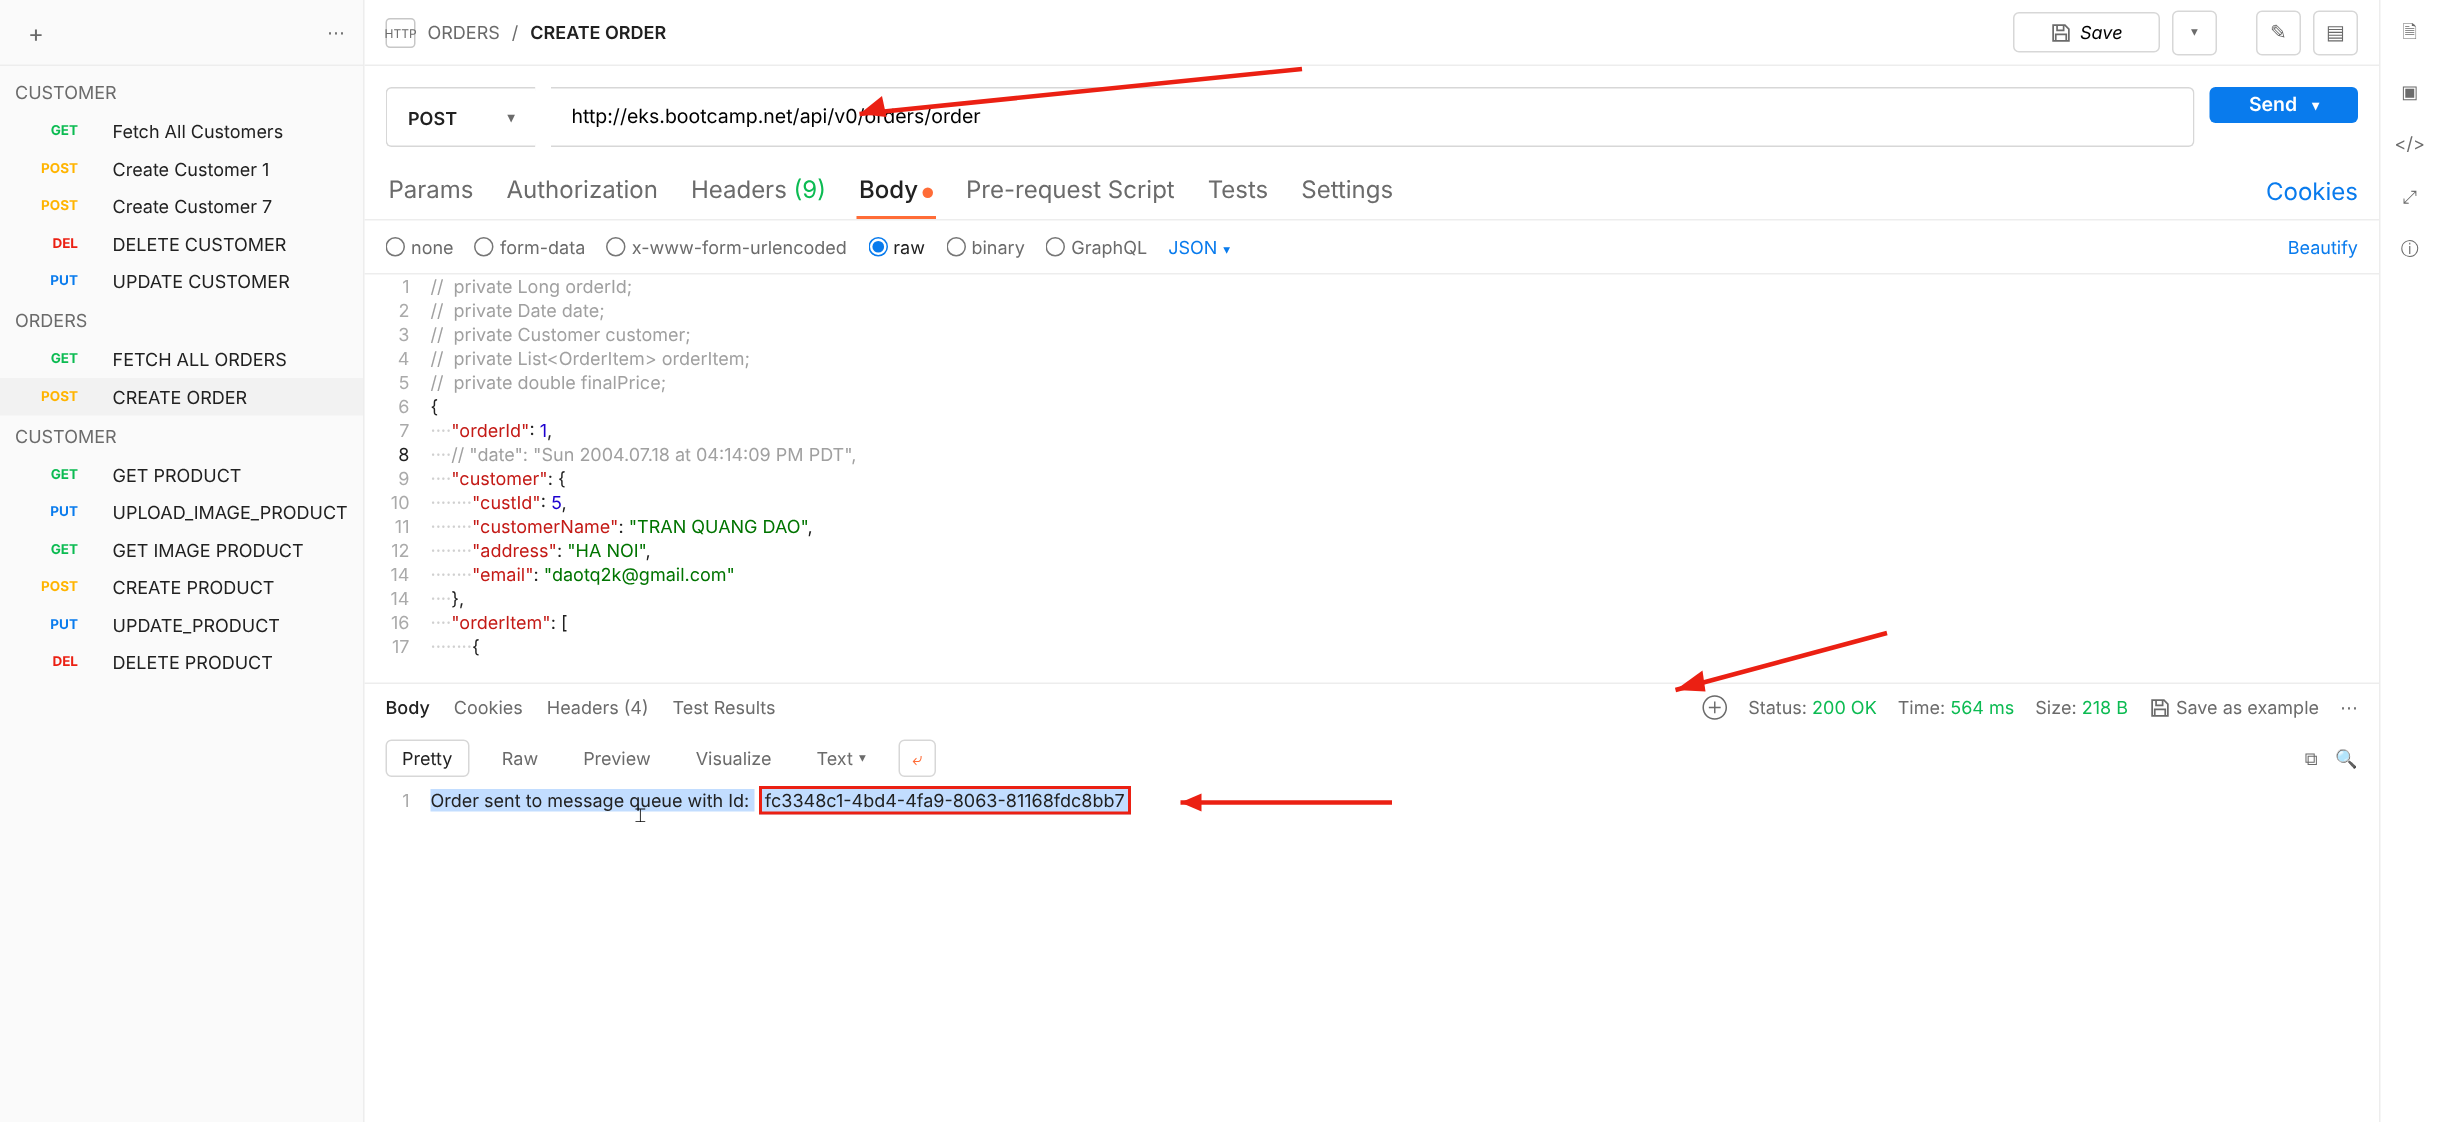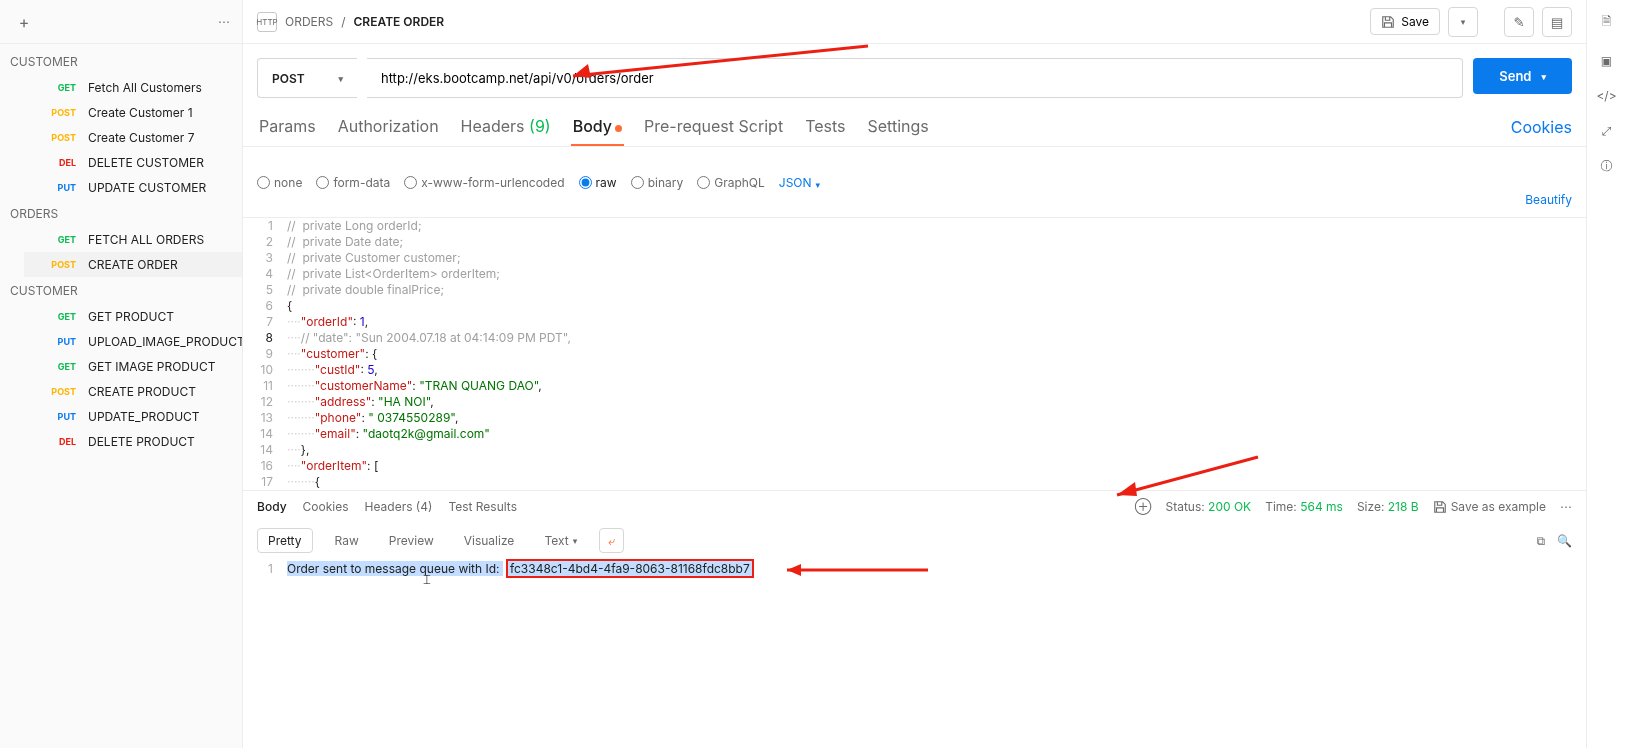--- a/index.html
+++ b/index.html
@@ -2,53 +2,53 @@
 <html><head>
 <meta charset="utf-8">
 <style>
 * { margin: 0; padding: 0; box-sizing: border-box; font-family: "Inter", -apple-system, BlinkMacSystemFont, "Segoe UI", sans-serif; }
 body { background: #fff; color: #212121; font-size: 12px; display: flex; height: 100vh; overflow: hidden; }
 .sidebar { width: 243px; border-right: 1px solid #ededed; background: #fafafa; display: flex; flex-direction: column; }
 .side-top { height: 44px; display: flex; align-items: center; justify-content: space-between; padding: 0 12px; border-bottom: 1px solid #ededed; }
 .side-plus { width: 24px; height: 24px; display: flex; align-items: center; justify-content: center; border-radius: 4px; cursor: pointer; font-size: 16px; color: #6b6b6b; }
 .side-tree { overflow-y: auto; padding-top: 4px; }
 .grp { padding: 6px 10px; font-size: 12px; color: #6b6b6b; font-weight: 400; cursor: pointer; }
-.req-row { padding: 5px 8px 5px 24px; font-size: 12px; color: #212121; display: flex; align-items: center; gap: 12px; cursor: pointer; margin-left: 24px; }
+.req-row { padding: 5px 8px 5px 24px; font-size: 12px; color: #212121; display: flex; align-items: center; gap: 23px; cursor: pointer; }
 .req-row.sel { background: #f2f2f2; }
 .method { font-size: 9px; font-weight: 700; min-width: 28px; text-align: right; }
 .m-get { color: #0cbb52; }
 .m-post { color: #ffb400; }
 .m-put { color: #097bed; }
 .m-del { color: #eb2013; }
 .main { flex: 1; display: flex; flex-direction: column; min-width: 0; }
 .right-rail { width: 40px; border-left: 1px solid #ededed; display: flex; flex-direction: column; align-items: center; padding-top: 12px; gap: 20px; color: #6b6b6b; }
 .right-rail span { cursor: pointer; }
 .crumb-bar { height: 44px; display: flex; align-items: center; padding: 0 14px; gap: 8px; border-bottom: 1px solid #ededed; }
 .crumb-icon { width: 20px; height: 20px; border: 1px solid #c7c7c7; border-radius: 3px; display: flex; align-items: center; justify-content: center; font-size: 8px; color: #6b6b6b; }
 .crumb-a { color: #6b6b6b; font-size: 12px; }
 .crumb-b { color: #212121; font-size: 12px; font-weight: 600; }
 .crumb-spacer { flex: 1; }
-.save-btn { display: flex; align-items: center; gap: 6px; border: 1px solid #d7d7d7; border-radius: 4px; padding: 5px 10px; cursor: pointer; background: #fff; font-size: 12px; }
+.save-btn { display: flex; align-items: center; gap: 6px; border: 1px solid #d7d7d7; border-radius: 4px; padding: 5px 24px; cursor: pointer; background: #fff; font-size: 12px; font-style: italic; }
 .sq-btn { width: 30px; height: 30px; border: 1px solid #d7d7d7; border-radius: 4px; display: flex; align-items: center; justify-content: center; cursor: pointer; color: #6b6b6b; background: #fff; }
 .req-line { padding: 14px 14px 10px; display: flex; gap: 10px; position: relative; }
 .method-select { display: flex; align-items: center; justify-content: space-between; border: 1px solid #d7d7d7; border-right: none; border-radius: 4px 0 0 4px; padding: 0 14px; width: 100px; height: 40px; cursor: pointer; font-weight: 600; color: #212121; }
 .url-input { flex: 1; border: 1px solid #d7d7d7; border-left: none; border-radius: 0 4px 4px 0; height: 40px; padding: 0 14px; font-size: 13px; outline: none; }
-.send-btn { height: 36px; padding: 0 26px; background: #097bed; color: #fff; border: none; border-radius: 4px; font-weight: 600; font-size: 13px; cursor: pointer; display: flex; align-items: center; gap: 10px; text-align: right; }
+.send-btn { height: 24px; padding: 0 26px; background: #097bed; color: #fff; border: none; border-radius: 4px; font-weight: 600; font-size: 13px; cursor: pointer; display: flex; align-items: center; gap: 10px; text-align: right; }
 .tabs { display: flex; align-items: center; padding: 0 14px; gap: 18px; border-bottom: 1px solid #ededed; font-size: 16px; }
 .tab { padding: 8px 2px; color: #6b6b6b; cursor: pointer; border-bottom: 2px solid transparent; }
 .tab.active { color: #212121; border-bottom-color: #ff6c37; font-weight: 500; }
 .tab .cnt { color: #0cbb52; }
 .tab .dot { width: 7px; height: 7px; border-radius: 50%; background: #ff6c37; display: inline-block; margin-left: 3px; }
 .cookies-link { margin-left: auto; color: #097bed; cursor: pointer; }
 .body-opts { display: flex; align-items: center; gap: 14px; padding: 10px 14px; font-size: 12px; border-bottom: 1px solid #ededed; }
 .radio { display: flex; align-items: center; gap: 4px; cursor: pointer; color: #6b6b6b; }
 .radio input { accent-color: #097bed; }
 .radio.sel { color: #212121; }
 .json-select { color: #097bed; cursor: pointer; display: flex; align-items: flex-end; gap: 4px; }
-.beautify { margin-left: auto; color: #097bed; cursor: pointer; margin-top: 35px; }
+.beautify { margin-left: auto; color: #097bed; cursor: pointer; }
 .editor { font-family: "SF Mono","Consolas",monospace; font-size: 12px; line-height: 16px; overflow-y: auto; flex-shrink: 0; padding-left: 0; height: 272px; }
 .ed-line { display: flex; }
 .lnum { width: 44px; text-align: right; padding-right: 14px; color: #aaa; user-select: none; }
 .lnum.cur { color: #212121; }
 .code { white-space: pre; }
 .cmt { color: #a0a0a0; }
 .key { color: #c41a16; }
 .str { color: #007400; }
 .num { color: #1c00cf; }
 .guide { color: #d0d0d0; }
@@ -267,24 +267,20 @@
       </div>
       <div class="ed-line">
         <span class="lnum">11</span>
         <span class="code"><span class="guide">········</span><span class="key">"customerName"</span>: <span class="str">"TRAN QUANG DAO"</span>,</span>
       </div>
       <div class="ed-line">
         <span class="lnum">12</span>
         <span class="code"><span class="guide">········</span><span class="key">"address"</span>: <span class="str">"HA NOI"</span>,</span>
       </div>
       <div class="ed-line">
-        <span class="lnum">13</span>
-        <span class="code"><span class="guide">········</span><span class="key">"phone"</span>: <span class="str">" 0374550289"</span>,</span>
-      </div>
-      <div class="ed-line">
         <span class="lnum">14</span>
         <span class="code"><span class="guide">········</span><span class="key">"email"</span>: <span class="str">"daotq2k@gmail.com"</span></span>
       </div>
       <div class="ed-line">
         <span class="lnum">14</span>
         <span class="code"><span class="guide">····</span>},</span>
       </div>
       <div class="ed-line">
         <span class="lnum">16</span>
         <span class="code"><span class="guide">····</span><span class="key">"orderItem"</span>: [</span>

